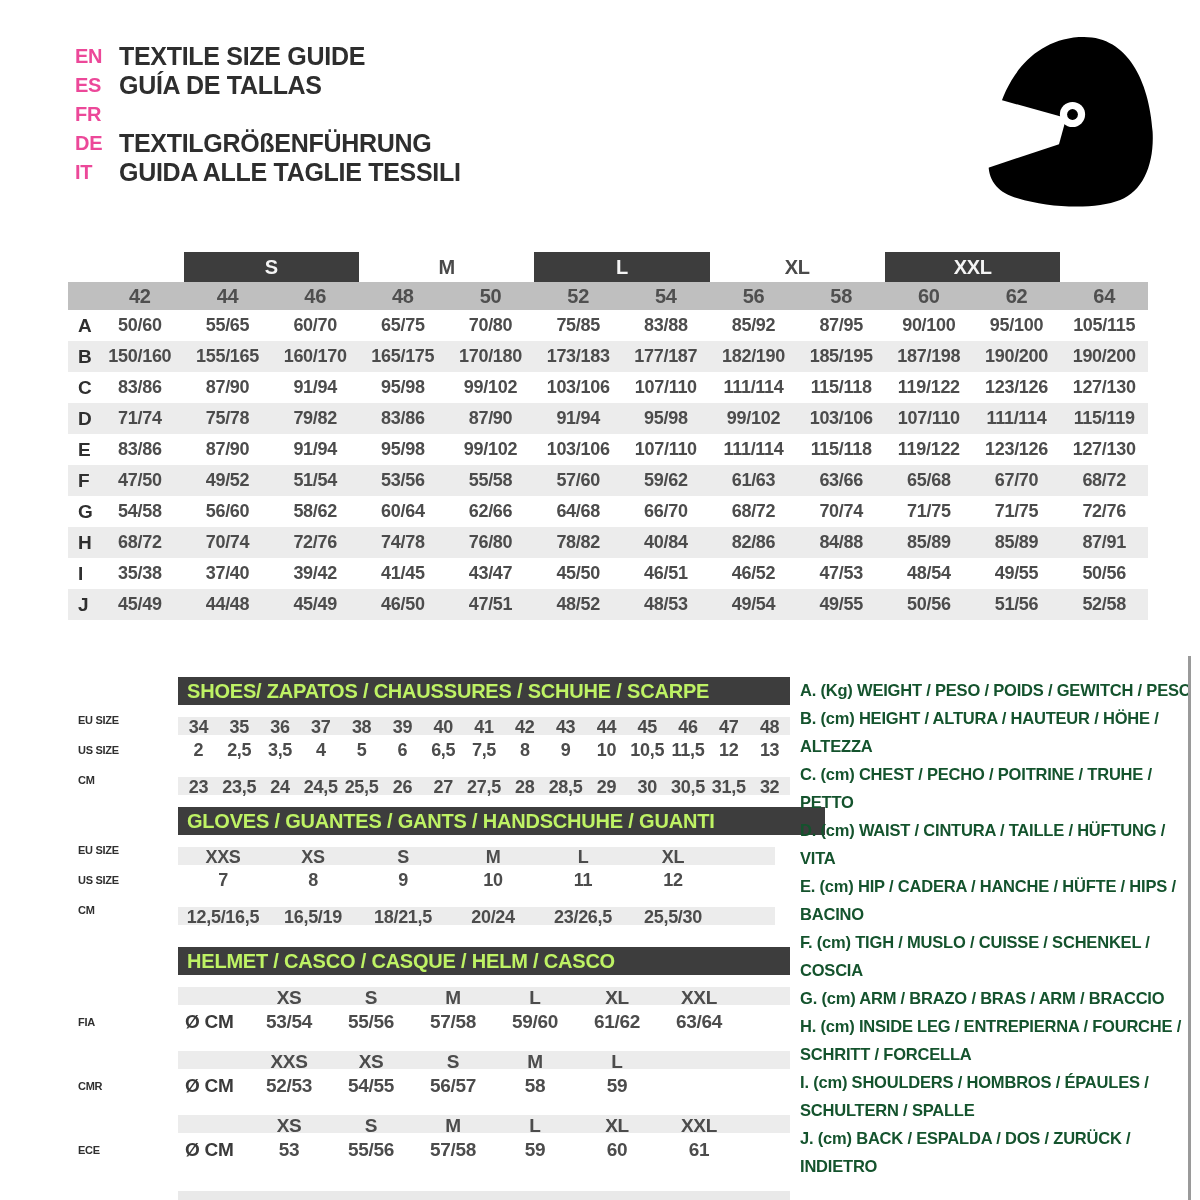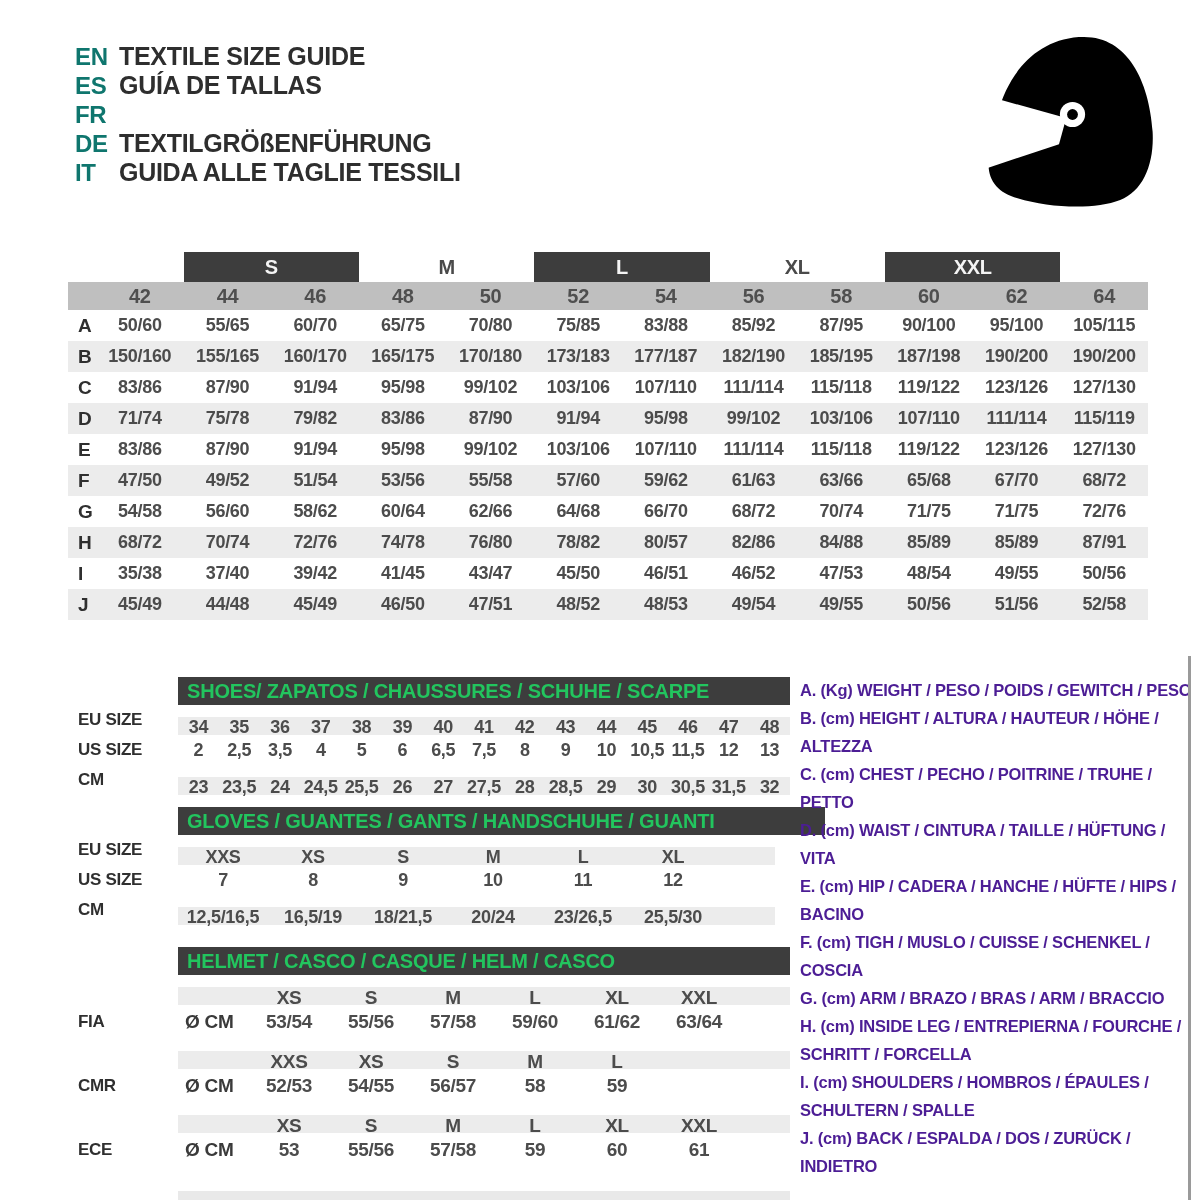--- a/index.html
+++ b/index.html
@@ -5,62 +5,62 @@
   html,body{margin:0;padding:0;}
   body{
     width:1200px;height:1200px;position:relative;background:#ffffff;
     font-family:"Liberation Sans","DejaVu Sans",sans-serif;
     font-weight:700;color:#333;overflow:hidden;
     letter-spacing:-0.3px;
   }
   
   .lang-block{position:absolute;left:75px;top:42px;}
   .lang-row{display:flex;height:29px;align-items:center;}
-  .lang-code{width:44px;font-size:24px;color:#0f766e;}
+  .lang-code{width:44px;font-size:20px;color:#ec4899;}
   .lang-title{font-size:25px;color:#2e2e2e;}
   
   .helmet-icon{position:absolute;left:978px;top:26px;}
   
   .main-table{position:absolute;left:68px;top:252px;width:1080px;}
   .band-row,.num-row,.data-row{display:grid;grid-template-columns:28px repeat(12,1fr);}
   .band-row{height:30px;}
   .band-box{background:#3d3d3d;color:#f4f4f4;display:flex;align-items:center;justify-content:center;font-size:20px;}
   .band-plain{color:#4a4a4a;display:flex;align-items:center;justify-content:center;font-size:20px;}
   .num-row{height:28px;background:#bfbfbf;}
   .num-cell{display:flex;align-items:center;justify-content:center;font-size:20px;color:#4f4f4f;}
   .data-row{height:31px;}
   .data-row.stripe{background:#ececec;}
   .letter-cell{display:flex;align-items:center;padding-left:10px;font-size:19px;color:#2f2f2f;}
   .val-cell{display:flex;align-items:center;justify-content:center;font-size:18px;color:#4c4c4c;}
   
   .lower{position:absolute;left:68px;}
-  .bar{margin-left:110px;height:28px;background:#3d3d3d;color:#22c55e;display:flex;align-items:center;padding-left:9px;font-size:20px;letter-spacing:-0.2px;box-sizing:border-box;}
+  .bar{margin-left:110px;height:28px;background:#3d3d3d;color:#bef264;display:flex;align-items:center;padding-left:9px;font-size:20px;letter-spacing:-0.2px;box-sizing:border-box;}
   .srow{display:flex;}
-  .side-label{width:110px;flex:none;display:flex;align-items:center;color:#2f2f2f;font-size:17px;padding-left:10px;box-sizing:border-box;}
+  .side-label{width:110px;flex:none;display:flex;align-items:center;color:#2f2f2f;font-size:11px;padding-left:10px;box-sizing:border-box;}
   .vals{display:grid;}
   .vals.stripe{background:#ececec;margin-top:12px;}
   .vcell{display:flex;align-items:center;justify-content:center;font-size:18px;color:#4c4c4c;}
   .vcell.unit{justify-content:flex-start;padding-left:7px;color:#3a3a3a;}
   .shoes{top:677px;width:722px;}
   .shoes .bar{width:612px;}
   .shoes .srow{height:30px;}
   .shoes .vals{width:612px;grid-template-columns:repeat(15,1fr);}
   .gloves{top:807px;width:707px;}
   .gloves .bar{width:647px;}
   .gloves .srow{height:30px;}
   .gloves .vals{width:597px;grid-template-columns:repeat(6,90px);}
   .helmet-tbl{top:947px;width:722px;}
   .helmet-tbl .bar{width:612px;}
   .helmet-tbl .srow.sizes{height:30px;}
   .helmet-tbl .srow.data{height:34px;}
   .helmet-tbl .vals{width:612px;grid-template-columns:70px repeat(6,82px) 1fr;}
   .helmet-tbl .vcell{font-size:19px;}
   
   .legend{position:absolute;left:800px;top:676px;width:392px;}
-  .leg-item{font-size:16.5px;line-height:28px;color:#4c1d95;letter-spacing:-0.2px;}
+  .leg-item{font-size:16.5px;line-height:28px;color:#14532d;letter-spacing:-0.2px;}
   
   .edge-v{position:absolute;left:1188px;top:656px;width:3px;height:544px;background:#9a9a9a;}
   .edge-b{position:absolute;left:178px;top:1191px;width:612px;height:9px;background:#e9e9e9;}
 </style>
 </head>
 <body>
 
 <div class="lang-block" id="langs">
     <div class="lang-row">
       <div class="lang-code">EN</div>
@@ -219,21 +219,21 @@
       <div class="val-cell">72/76</div>
     </div>
     <div class="data-row stripe">
       <div class="letter-cell">H</div>
       <div class="val-cell">68/72</div>
       <div class="val-cell">70/74</div>
       <div class="val-cell">72/76</div>
       <div class="val-cell">74/78</div>
       <div class="val-cell">76/80</div>
       <div class="val-cell">78/82</div>
-      <div class="val-cell">80/57</div>
+      <div class="val-cell">40/84</div>
       <div class="val-cell">82/86</div>
       <div class="val-cell">84/88</div>
       <div class="val-cell">85/89</div>
       <div class="val-cell">85/89</div>
       <div class="val-cell">87/91</div>
     </div>
     <div class="data-row">
       <div class="letter-cell">I</div>
       <div class="val-cell">35/38</div>
       <div class="val-cell">37/40</div>

